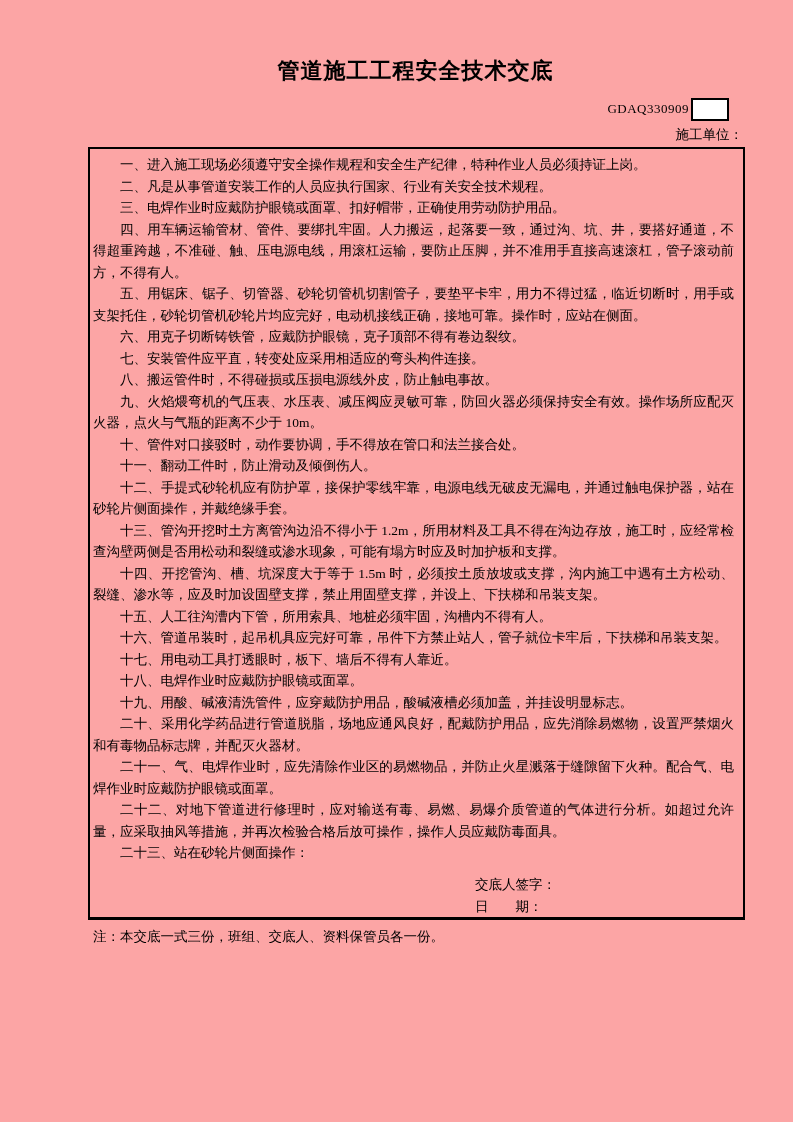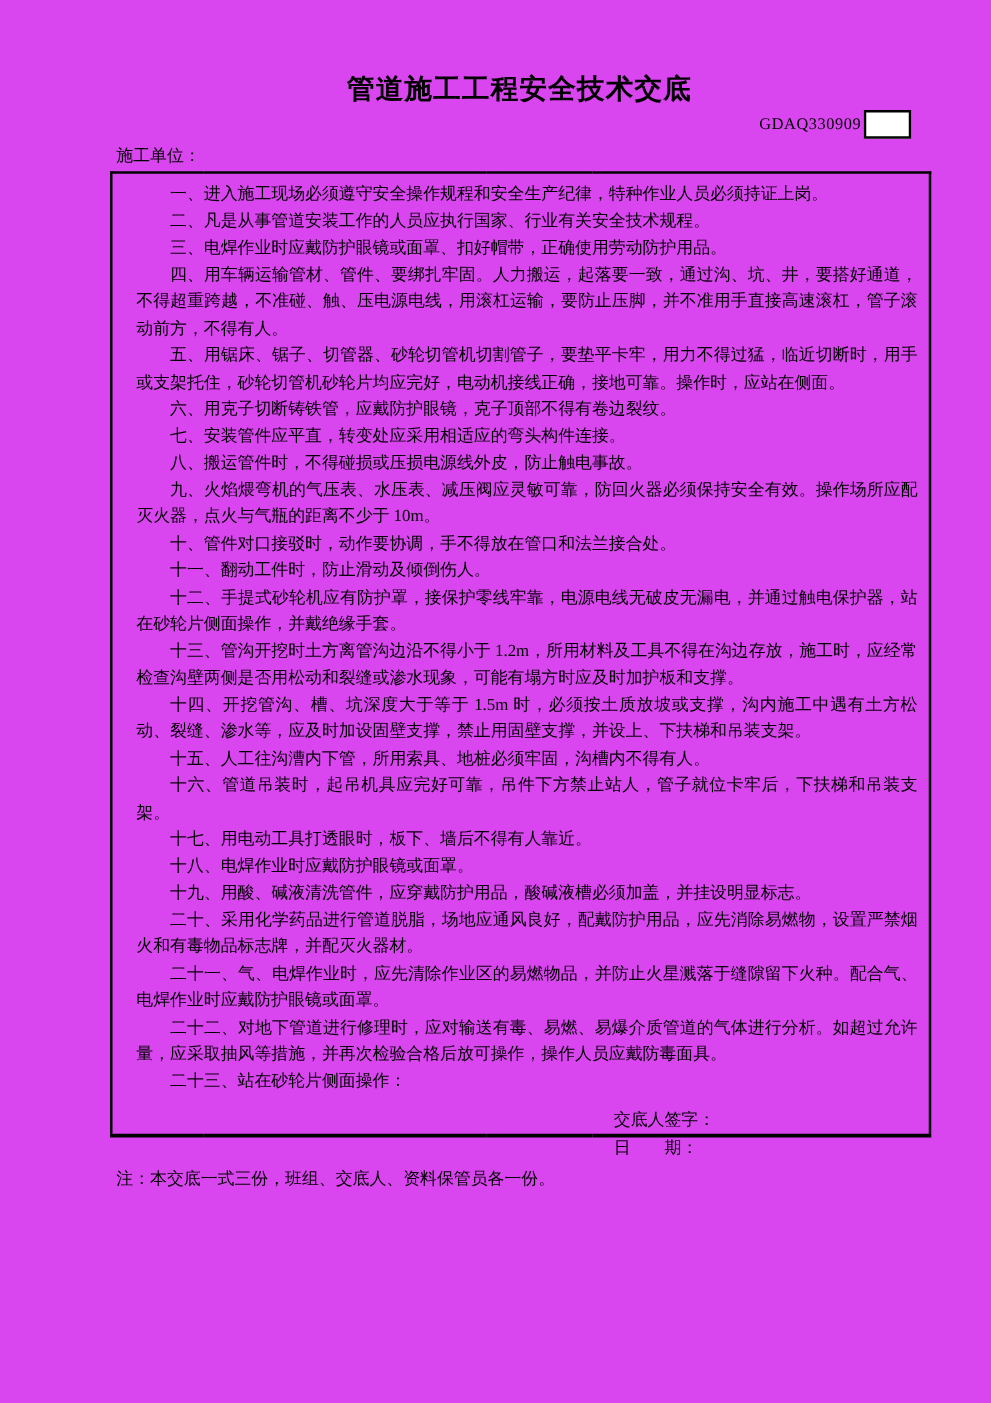--- a/index.html
+++ b/index.html
@@ -1,72 +1,72 @@
 <!DOCTYPE html>
 <html><head>
 <meta charset="utf-8">
 <style>
   html, body { margin: 0; padding: 0; background: #ffffff; }
   body {
     width: 793px; height: 1122px;
     font-family: "Liberation Serif", "DejaVu Serif", serif;
     color: #000;
   }
-  .page { position: relative; width: 793px; height: 1122px; background: #d946ef; overflow: hidden; }
+  .page { position: relative; width: 793px; height: 1122px; background: #fca5a5; overflow: hidden; }
   .content { position: absolute; left: 88px; top: 56px; width: 655px; }
 
   .title {
     margin: 0; text-align: center;
     font-family: "Liberation Sans", "DejaVu Sans", sans-serif;
     font-weight: bold; font-size: 22px; line-height: 30px;
     letter-spacing: 1px;
   }
   .code-row {
     display: flex; justify-content: flex-end; align-items: center;
-    height: 22px; margin-top: 2px; padding-right: 14px;
+    height: 22px; margin-top: 12px; padding-right: 14px;
   }
   .code { font-size: 13px; letter-spacing: 0.5px; }
   .code-box {
     display: inline-block; width: 34px; height: 19px;
     border: 2px solid #000; margin-left: 2px; background: #fff;
   }
-  .unit-row { margin-top: 6px; font-size: 13.5px; line-height: 18px; padding-left: 5px; }
+  .unit-row { margin-top: 6px; font-size: 13.5px; line-height: 18px; padding-left: 5px; text-align: right; }
 
   table.form {
     margin-top: 3px; border-collapse: collapse; table-layout: fixed;
     width: 655px; border: 2px solid #000; border-bottom-width: 3px;
   }
   table.form td { border: 1px solid #000; padding: 0; vertical-align: middle; }
 
   .header-row td { height: 41px; font-size: 13.5px; text-align: center; }
   .hdr-label { letter-spacing: 1px; }
   .subdiv { line-height: 17px; }
   .subdiv .l2 { display: flex; justify-content: space-between; width: 4em; margin: 0 auto; }
 
   td.main-cell { height: 768px; vertical-align: top; }
   .main-inner {
     box-sizing: border-box; height: 768px;
     display: flex; flex-direction: column;
-    padding: 5px 9px 2px 19px;
+    padding: 5px 9px 2px 3px;
   }
   .clauses p {
     margin: 0; font-size: 13.5px; line-height: 21.5px;
     text-indent: 2em; text-align: justify;
   }
   .supplement-area { flex: 1 1 auto; min-height: 10px; }
   .sig-block { padding-left: 382px; margin-bottom: 2px; }
   .sig-line { display: flex; font-size: 13.5px; line-height: 22px; }
   .sig-field { flex: 1 1 auto; min-width: 40px; }
 
   td.receiver-cell {
     height: 62px; vertical-align: top; border-top: 2px solid #000;
     font-size: 13.5px; padding: 4px 5px;
   }
 
-  .footer-note { margin-top: 24px; padding-left: 5px; font-size: 13.5px; line-height: 18px; }
+  .footer-note { margin-top: 8px; padding-left: 5px; font-size: 13.5px; line-height: 18px; }
 </style>
 </head>
 <body>
 
 <div class="page">
   <div class="content">
 
     <h1 class="title">管道施工工程安全技术交底</h1>
 
     <div class="code-row">

